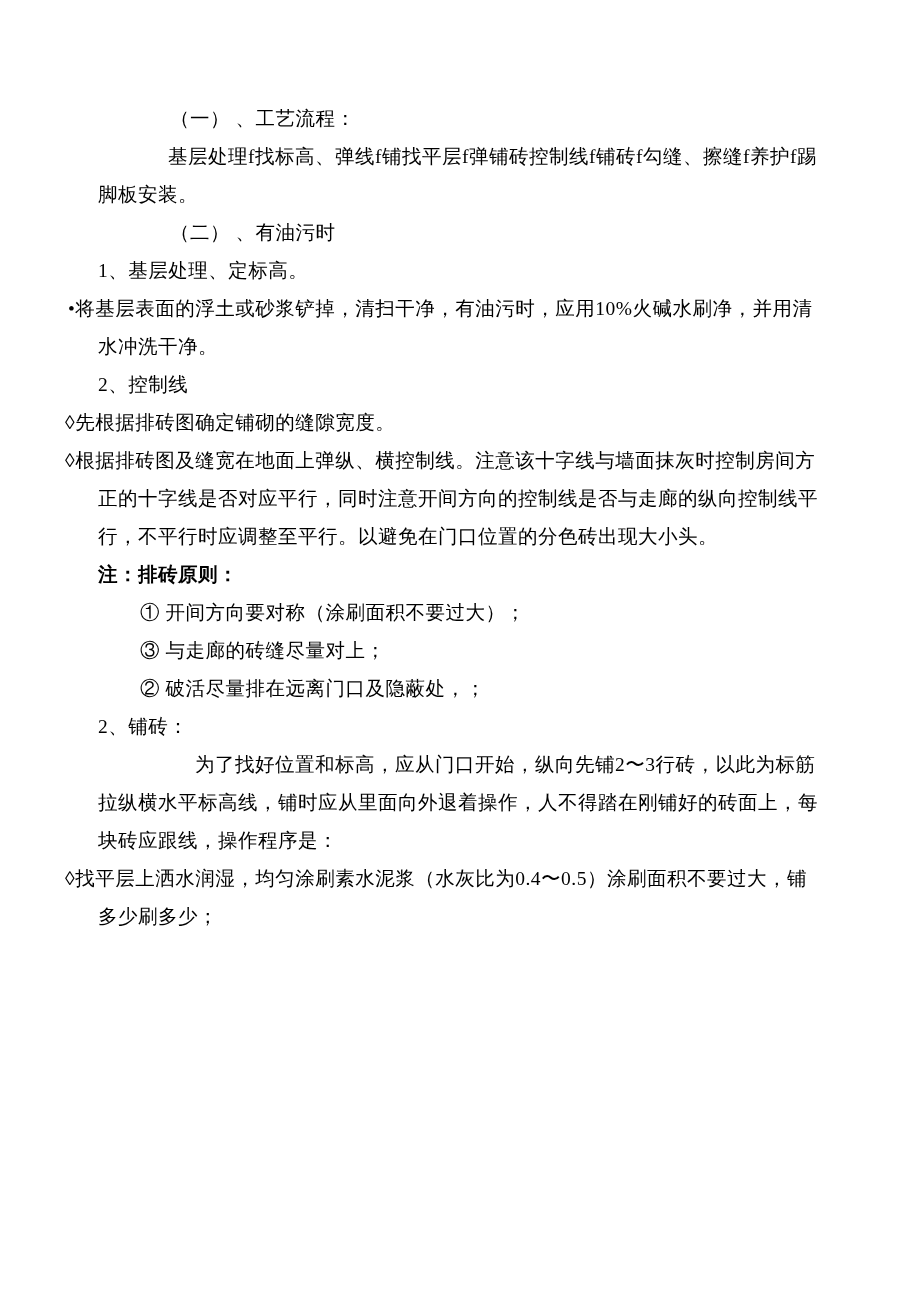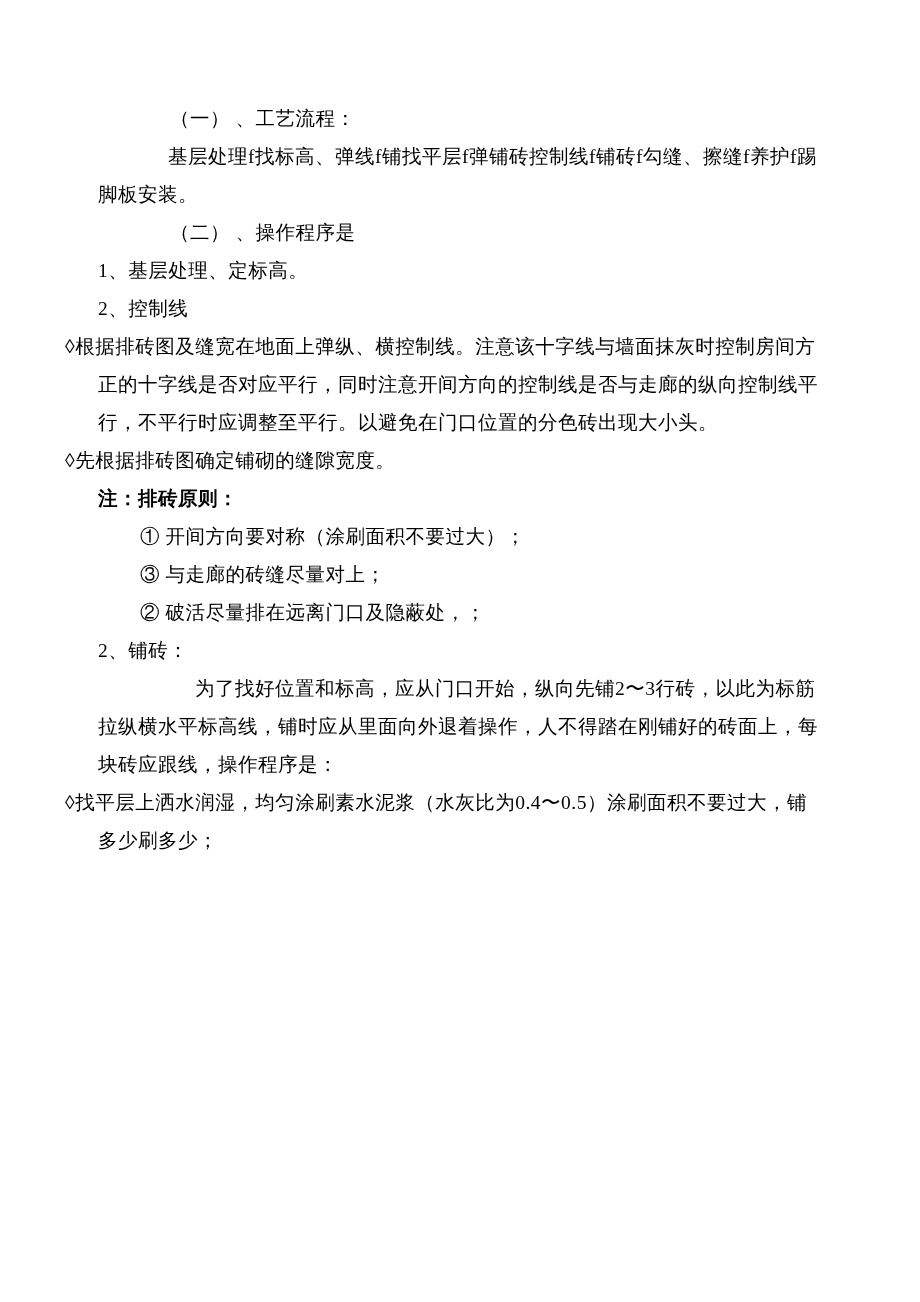--- a/index.html
+++ b/index.html
@@ -45,25 +45,26 @@
   
   .p-body { text-indent: 97px; }
 </style>
 </head>
 <body>
 
 <div class="doc">
   <div>
       <p class="p-heading">（一） 、工艺流程：</p>
       <p class="p-flow">基层处理f找标高、弹线f铺找平层f弹铺砖控制线f铺砖f勾缝、擦缝f养护f踢脚板安装。</p>
-      <p class="p-heading">（二） 、操作程序是</p>
+      <p class="p-heading">（二） 、有油污时</p>
       <p class="p-listnum">1、基层处理、定标高。</p>
+      <p class="p-bullet">•将基层表面的浮土或砂浆铲掉，清扫干净，有油污时，应用10%火碱水刷净，并用清水冲洗干净。</p>
       <p class="p-listnum">2、控制线</p>
+      <p class="p-diamond">◊先根据排砖图确定铺砌的缝隙宽度。</p>
       <p class="p-diamond">◊根据排砖图及缝宽在地面上弹纵、横控制线。注意该十字线与墙面抹灰时控制房间方正的十字线是否对应平行，同时注意开间方向的控制线是否与走廊的纵向控制线平行，不平行时应调整至平行。以避免在门口位置的分色砖出现大小头。</p>
-      <p class="p-diamond">◊先根据排砖图确定铺砌的缝隙宽度。</p>
       <p class="p-note">注：排砖原则：</p>
       <p class="p-circled">① 开间方向要对称（涂刷面积不要过大）；</p>
       <p class="p-circled">③ 与走廊的砖缝尽量对上；</p>
       <p class="p-circled">② 破活尽量排在远离门口及隐蔽处，；</p>
       <p class="p-listnum">2、铺砖：</p>
       <p class="p-body">为了找好位置和标高，应从门口开始，纵向先铺2〜3行砖，以此为标筋拉纵横水平标高线，铺时应从里面向外退着操作，人不得踏在刚铺好的砖面上，每块砖应跟线，操作程序是：</p>
       <p class="p-diamond">◊找平层上洒水润湿，均匀涂刷素水泥浆（水灰比为0.4〜0.5）涂刷面积不要过大，铺多少刷多少；</p>
     </div>
 </div>
 

